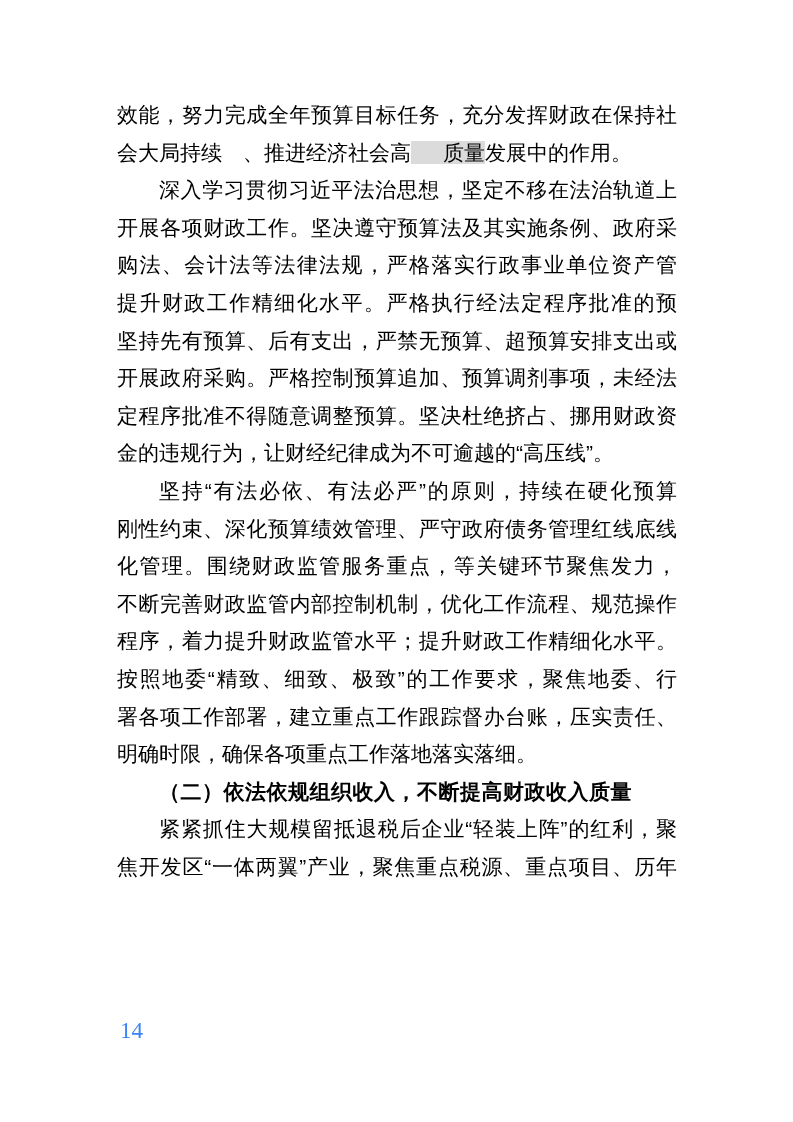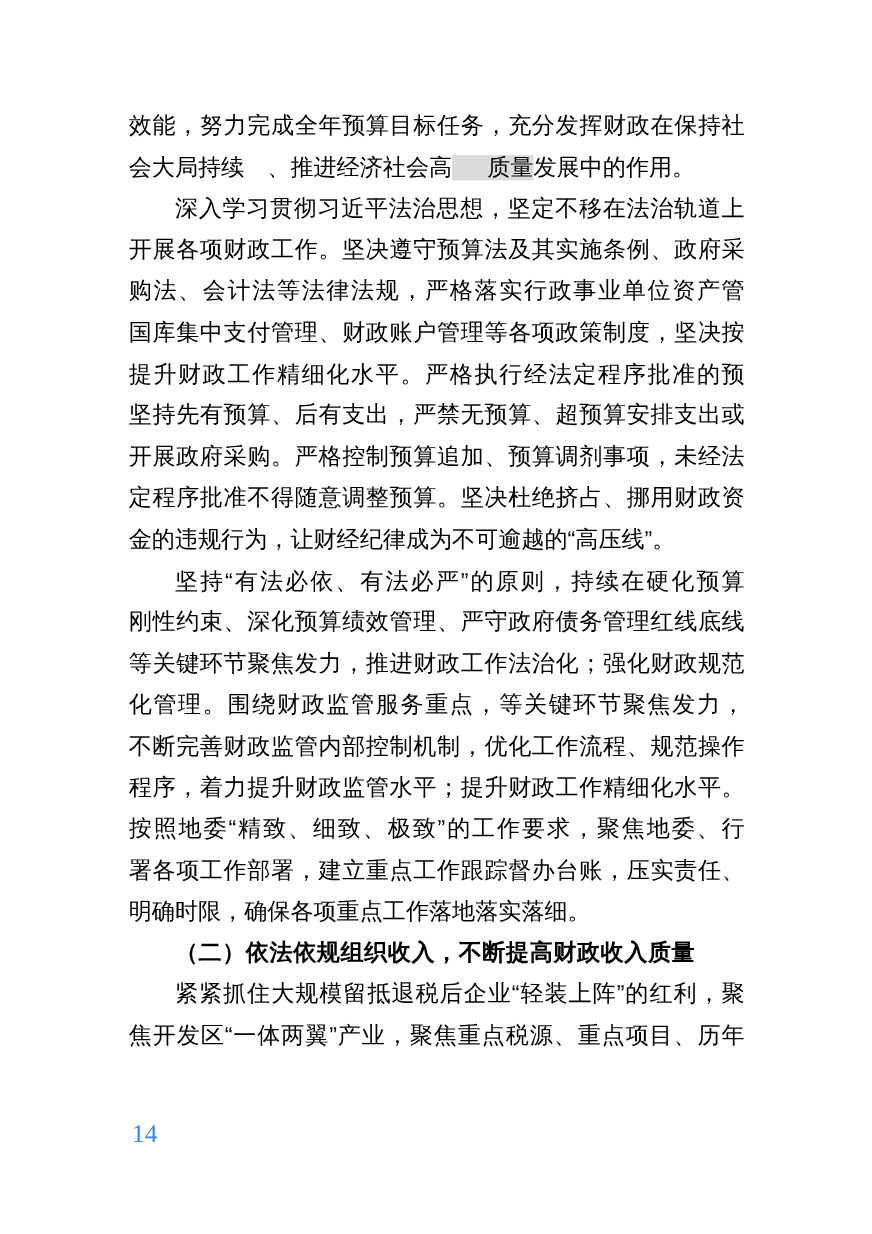--- a/index.html
+++ b/index.html
@@ -59,29 +59,27 @@
 </head>
 <body>
 
 <div class="page">
   <div class="text-block" id="doc-body">
       <div class="line">效能，努力完成全年预算目标任务，充分发挥财政在保持社</div>
       <div class="line nojust">会大局持续　、推进经济社会高<span class="shaded">质量</span>发展中的作用。</div>
       <div class="line indent">深入学习贯彻习近平法治思想，坚定不移在法治轨道上</div>
       <div class="line">开展各项财政工作。坚决遵守预算法及其实施条例、政府采</div>
       <div class="line">购法、会计法等法律法规，严格落实行政事业单位资产管理、</div>
-      <div class="line">国库集中支付管理、财政账户管理等各项政策制度，坚决按</div>
       <div class="line">提升财政工作精细化水平。严格执行经法定程序批准的预算，</div>
       <div class="line">坚持先有预算、后有支出，严禁无预算、超预算安排支出或</div>
       <div class="line">开展政府采购。严格控制预算追加、预算调剂事项，未经法</div>
       <div class="line">定程序批准不得随意调整预算。坚决杜绝挤占、挪用财政资</div>
       <div class="line nojust">金的违规行为，让财经纪律成为不可逾越的“高压线”。</div>
       <div class="line indent">坚持“有法必依、有法必严”的原则，持续在硬化预算</div>
       <div class="line">刚性约束、深化预算绩效管理、严守政府债务管理红线底线</div>
-      <div class="line">等关键环节聚焦发力，推进财政工作法治化；强化财政规范</div>
       <div class="line">化管理。围绕财政监管服务重点，等关键环节聚焦发力，</div>
       <div class="line">不断完善财政监管内部控制机制，优化工作流程、规范操作</div>
       <div class="line">程序，着力提升财政监管水平；提升财政工作精细化水平。</div>
       <div class="line">按照地委“精致、细致、极致”的工作要求，聚焦地委、行</div>
       <div class="line">署各项工作部署，建立重点工作跟踪督办台账，压实责任、</div>
       <div class="line nojust">明确时限，确保各项重点工作落地落实落细。</div>
       <div class="line heading indent nojust">（二）依法依规组织收入，不断提高财政收入质量</div>
       <div class="line indent">紧紧抓住大规模留抵退税后企业“轻装上阵”的红利，聚</div>
       <div class="line">焦开发区“一体两翼”产业，聚焦重点税源、重点项目、历年</div>
     </div>

